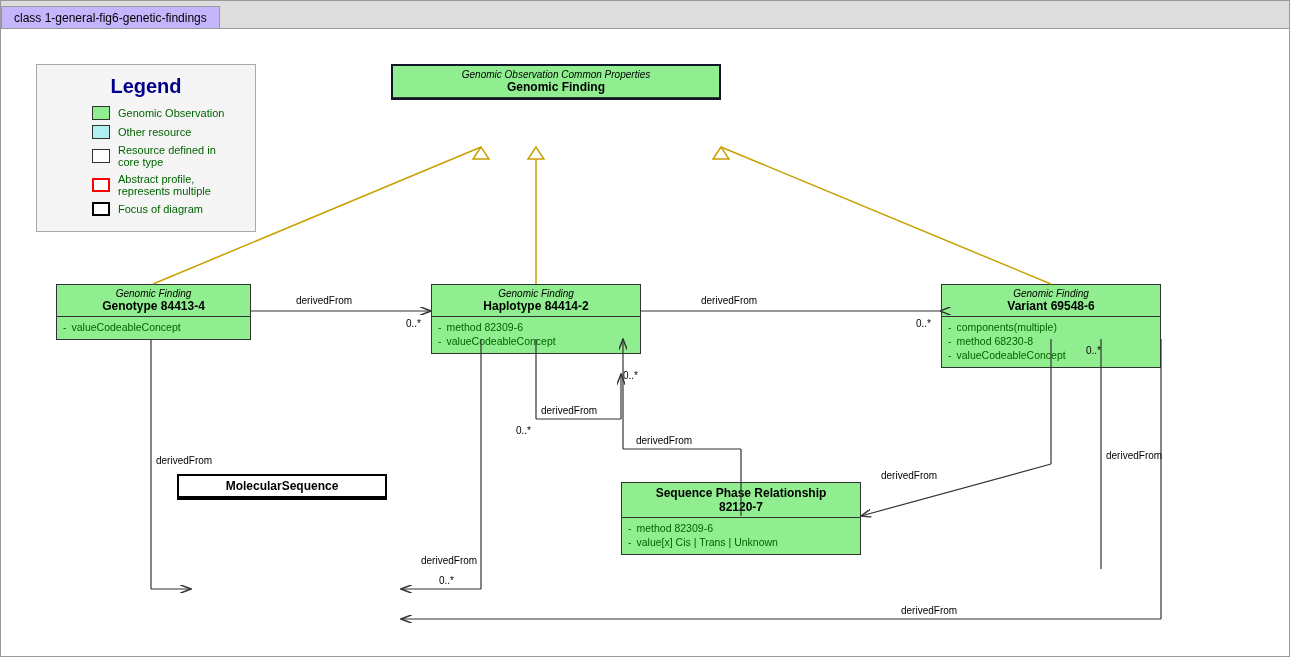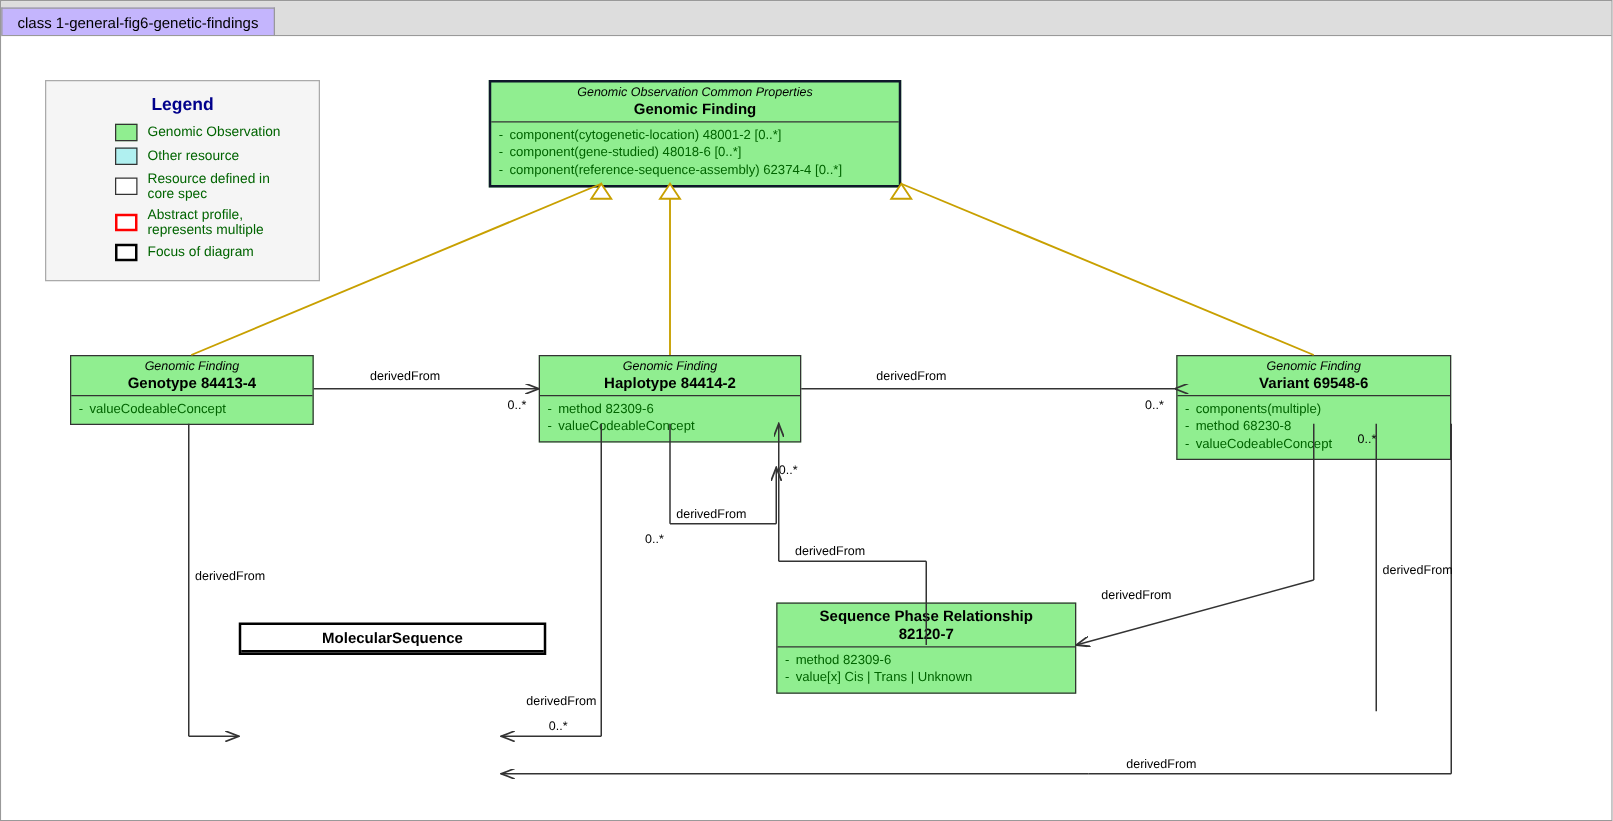--- a/index.html
+++ b/index.html
@@ -48,21 +48,21 @@
       top: 35px;
       border: 1px solid #aaa;
       background: #f5f5f5;
       padding: 10px 15px;
       width: 220px;
     }
     .legend-title {
       text-align: center;
       font-weight: bold;
       color: #00008B;
-      font-size: 14px;
+      font-size: 20px;
       margin-bottom: 8px;
     }
     .legend-item {
       display: flex;
       align-items: center;
       margin-bottom: 5px;
       font-size: 11px;
       color: #006400;
       margin-left: 40px;
     }
@@ -153,41 +153,36 @@
       <div class="legend-item">
         <div class="legend-box green"></div>
         <span>Genomic Observation</span>
       </div>
       <div class="legend-item">
         <div class="legend-box cyan"></div>
         <span>Other resource</span>
       </div>
       <div class="legend-item">
         <div class="legend-box white"></div>
-        <span>Resource defined in core spec</span>
+        <span>Resource defined in core type</span>
       </div>
       <div class="legend-item">
         <div class="legend-box red-border"></div>
         <span>Abstract profile, represents multiple</span>
       </div>
       <div class="legend-item">
         <div class="legend-box black-border"></div>
         <span>Focus of diagram</span>
       </div>
     </div>
 
     <div class="uml-box red-border" style="left: 390px; top: 35px; width: 330px;">
       <div class="uml-header">
         <span class="stereotype">Genomic Observation Common Properties</span>
         <span class="classname">Genomic Finding</span>
-      </div>
-      <div class="uml-body">
-        <div class="attr">component(cytogenetic-location) 48001-2 [0..*]</div>
-        <div class="attr">component(gene-studied) 48018-6 [0..*]</div>
-        <div class="attr">component(reference-sequence-assembly) 62374-4 [0..*]</div>
       </div>
     </div>
 
     <div class="uml-box green-fill" style="left: 55px; top: 255px; width: 195px;">
       <div class="uml-header">
         <span class="stereotype">Genomic Finding</span>
         <span class="classname">Genotype 84413-4</span>
       </div>
       <div class="uml-body">
         <div class="attr">valueCodeableConcept</div>
@@ -210,21 +205,21 @@
         <span class="stereotype">Genomic Finding</span>
         <span class="classname">Variant 69548-6</span>
       </div>
       <div class="uml-body">
         <div class="attr">components(multiple)</div>
         <div class="attr">method 68230-8</div>
         <div class="attr">valueCodeableConcept</div>
       </div>
     </div>
 
-    <div class="uml-box" style="left: 190px; top: 445px; width: 246px; border-width: 2px; border-color: #000; margin-top: 24px;">
+    <div class="uml-box" style="left: 176px; top: 445px; width: 210px; border-width: 2px; border-color: #000;">
       <div class="uml-header" style="border-bottom: 2px solid #000;">
         <span class="classname">MolecularSequence</span>
       </div>
     </div>
 
     <div class="uml-box green-fill" style="left: 620px; top: 453px; width: 240px;">
       <div class="uml-header">
         <span class="classname" style="display:block;">Sequence Phase Relationship</span>
         <span class="classname">82120-7</span>
       </div>

